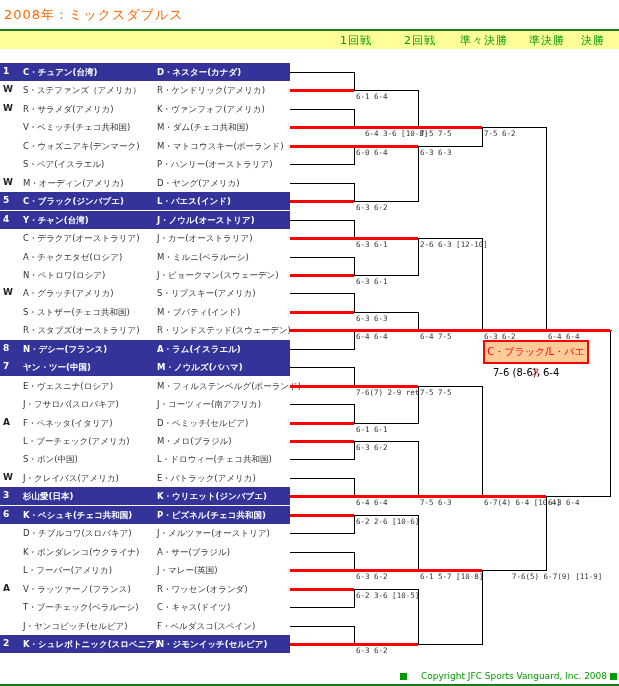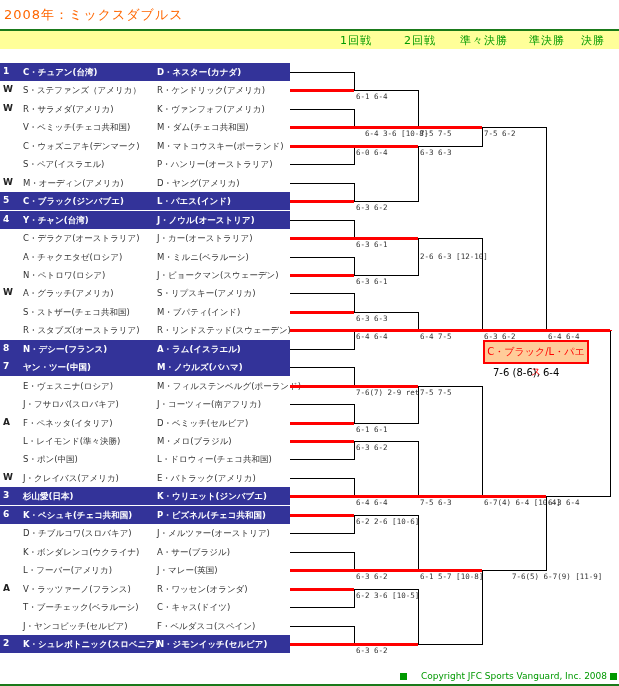--- a/index.html
+++ b/index.html
@@ -132,21 +132,21 @@
       <div class="p1">J・フサロバ(スロバキア)</div>
       <div class="p2">J・コーツィー(南アフリカ)</div>
     </div>
     <div class="row" style="top: 414px;">
       <div class="mark">A</div>
       <div class="p1">F・ペネッタ(イタリア)</div>
       <div class="p2">D・ベミッチ(セルビア)</div>
     </div>
     <div class="row" style="top: 432px;">
       <div class="mark"></div>
-      <div class="p1">L・レイモンド(準々決勝)</div>
+      <div class="p1">L・ブーチェック(アメリカ)</div>
       <div class="p2">M・メロ(ブラジル)</div>
     </div>
     <div class="row" style="top: 450px;">
       <div class="mark"></div>
       <div class="p1">S・ポン(中国)</div>
       <div class="p2">L・ドロウィー(チェコ共和国)</div>
     </div>
     <div class="row" style="top: 469px;">
       <div class="mark">W</div>
       <div class="p1">J・クレイバス(アメリカ)</div>
@@ -284,21 +284,21 @@
     <div class="score" style="left: 420px; top: 129px;">7-5 7-5</div>
     <div class="ln r" style="left: 354px; top: 145px; width: 64px; height: 3px;"></div>
     <div class="ln" style="left: 354px; top: 201px; width: 64px; height: 1px;"></div>
     <div class="ln" style="left: 418px; top: 146px; width: 1px; height: 56px;"></div>
     <div class="ln r" style="left: 417px; top: 146px; width: 3px; height: 1px;"></div>
     <div class="score" style="left: 420px; top: 148px;">6-3 6-3</div>
     <div class="ln r" style="left: 354px; top: 237px; width: 64px; height: 3px;"></div>
     <div class="ln" style="left: 354px; top: 275px; width: 64px; height: 1px;"></div>
     <div class="ln" style="left: 418px; top: 238px; width: 1px; height: 38px;"></div>
     <div class="ln r" style="left: 417px; top: 238px; width: 3px; height: 1px;"></div>
-    <div class="score" style="left: 420px; top: 240px; margin-top: 12px;">2-6 6-3 [12-10]</div>
+    <div class="score" style="left: 420px; top: 240px;">2-6 6-3 [12-10]</div>
     <div class="ln" style="left: 354px; top: 312px; width: 64px; height: 1px;"></div>
     <div class="ln r" style="left: 354px; top: 329px; width: 64px; height: 3px;"></div>
     <div class="ln" style="left: 418px; top: 312px; width: 1px; height: 19px;"></div>
     <div class="ln r" style="left: 417px; top: 330px; width: 3px; height: 1px;"></div>
     <div class="score" style="left: 420px; top: 332px;">6-4 7-5</div>
     <div class="ln r" style="left: 354px; top: 385px; width: 64px; height: 3px;"></div>
     <div class="ln" style="left: 354px; top: 423px; width: 64px; height: 1px;"></div>
     <div class="ln" style="left: 418px; top: 386px; width: 1px; height: 38px;"></div>
     <div class="ln r" style="left: 417px; top: 386px; width: 3px; height: 1px;"></div>
     <div class="score" style="left: 420px; top: 388px;">7-5 7-5</div>

